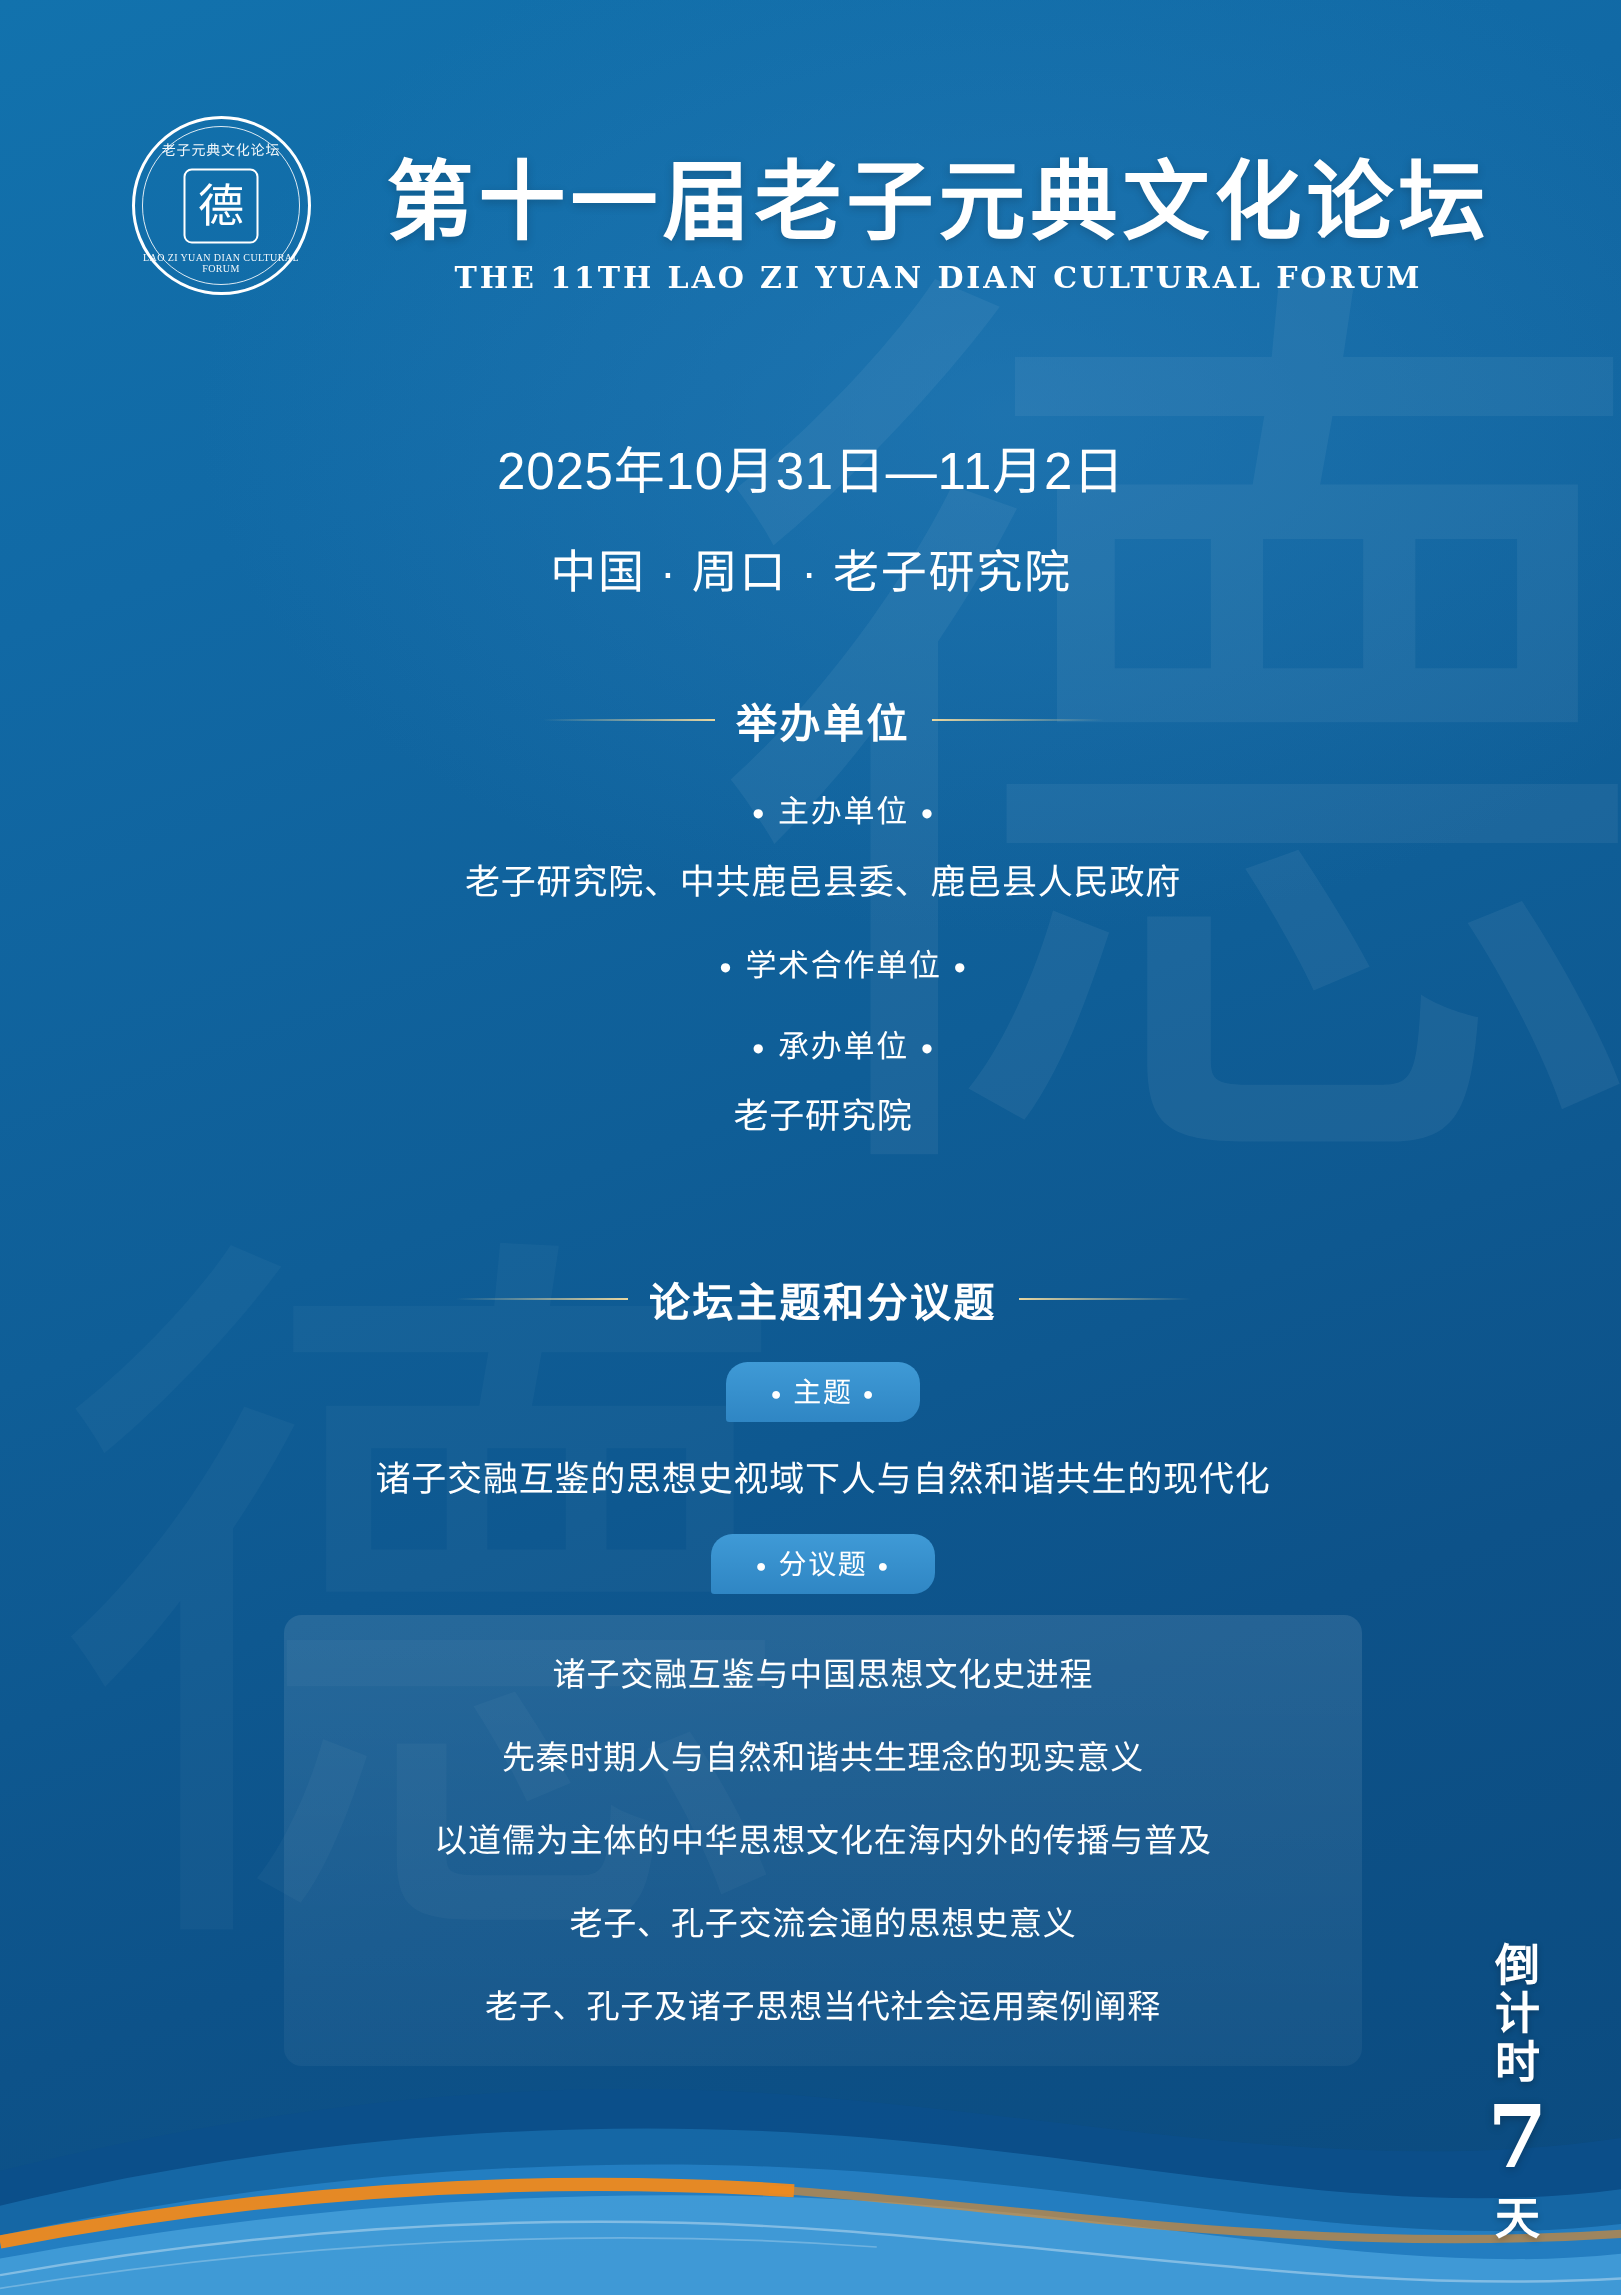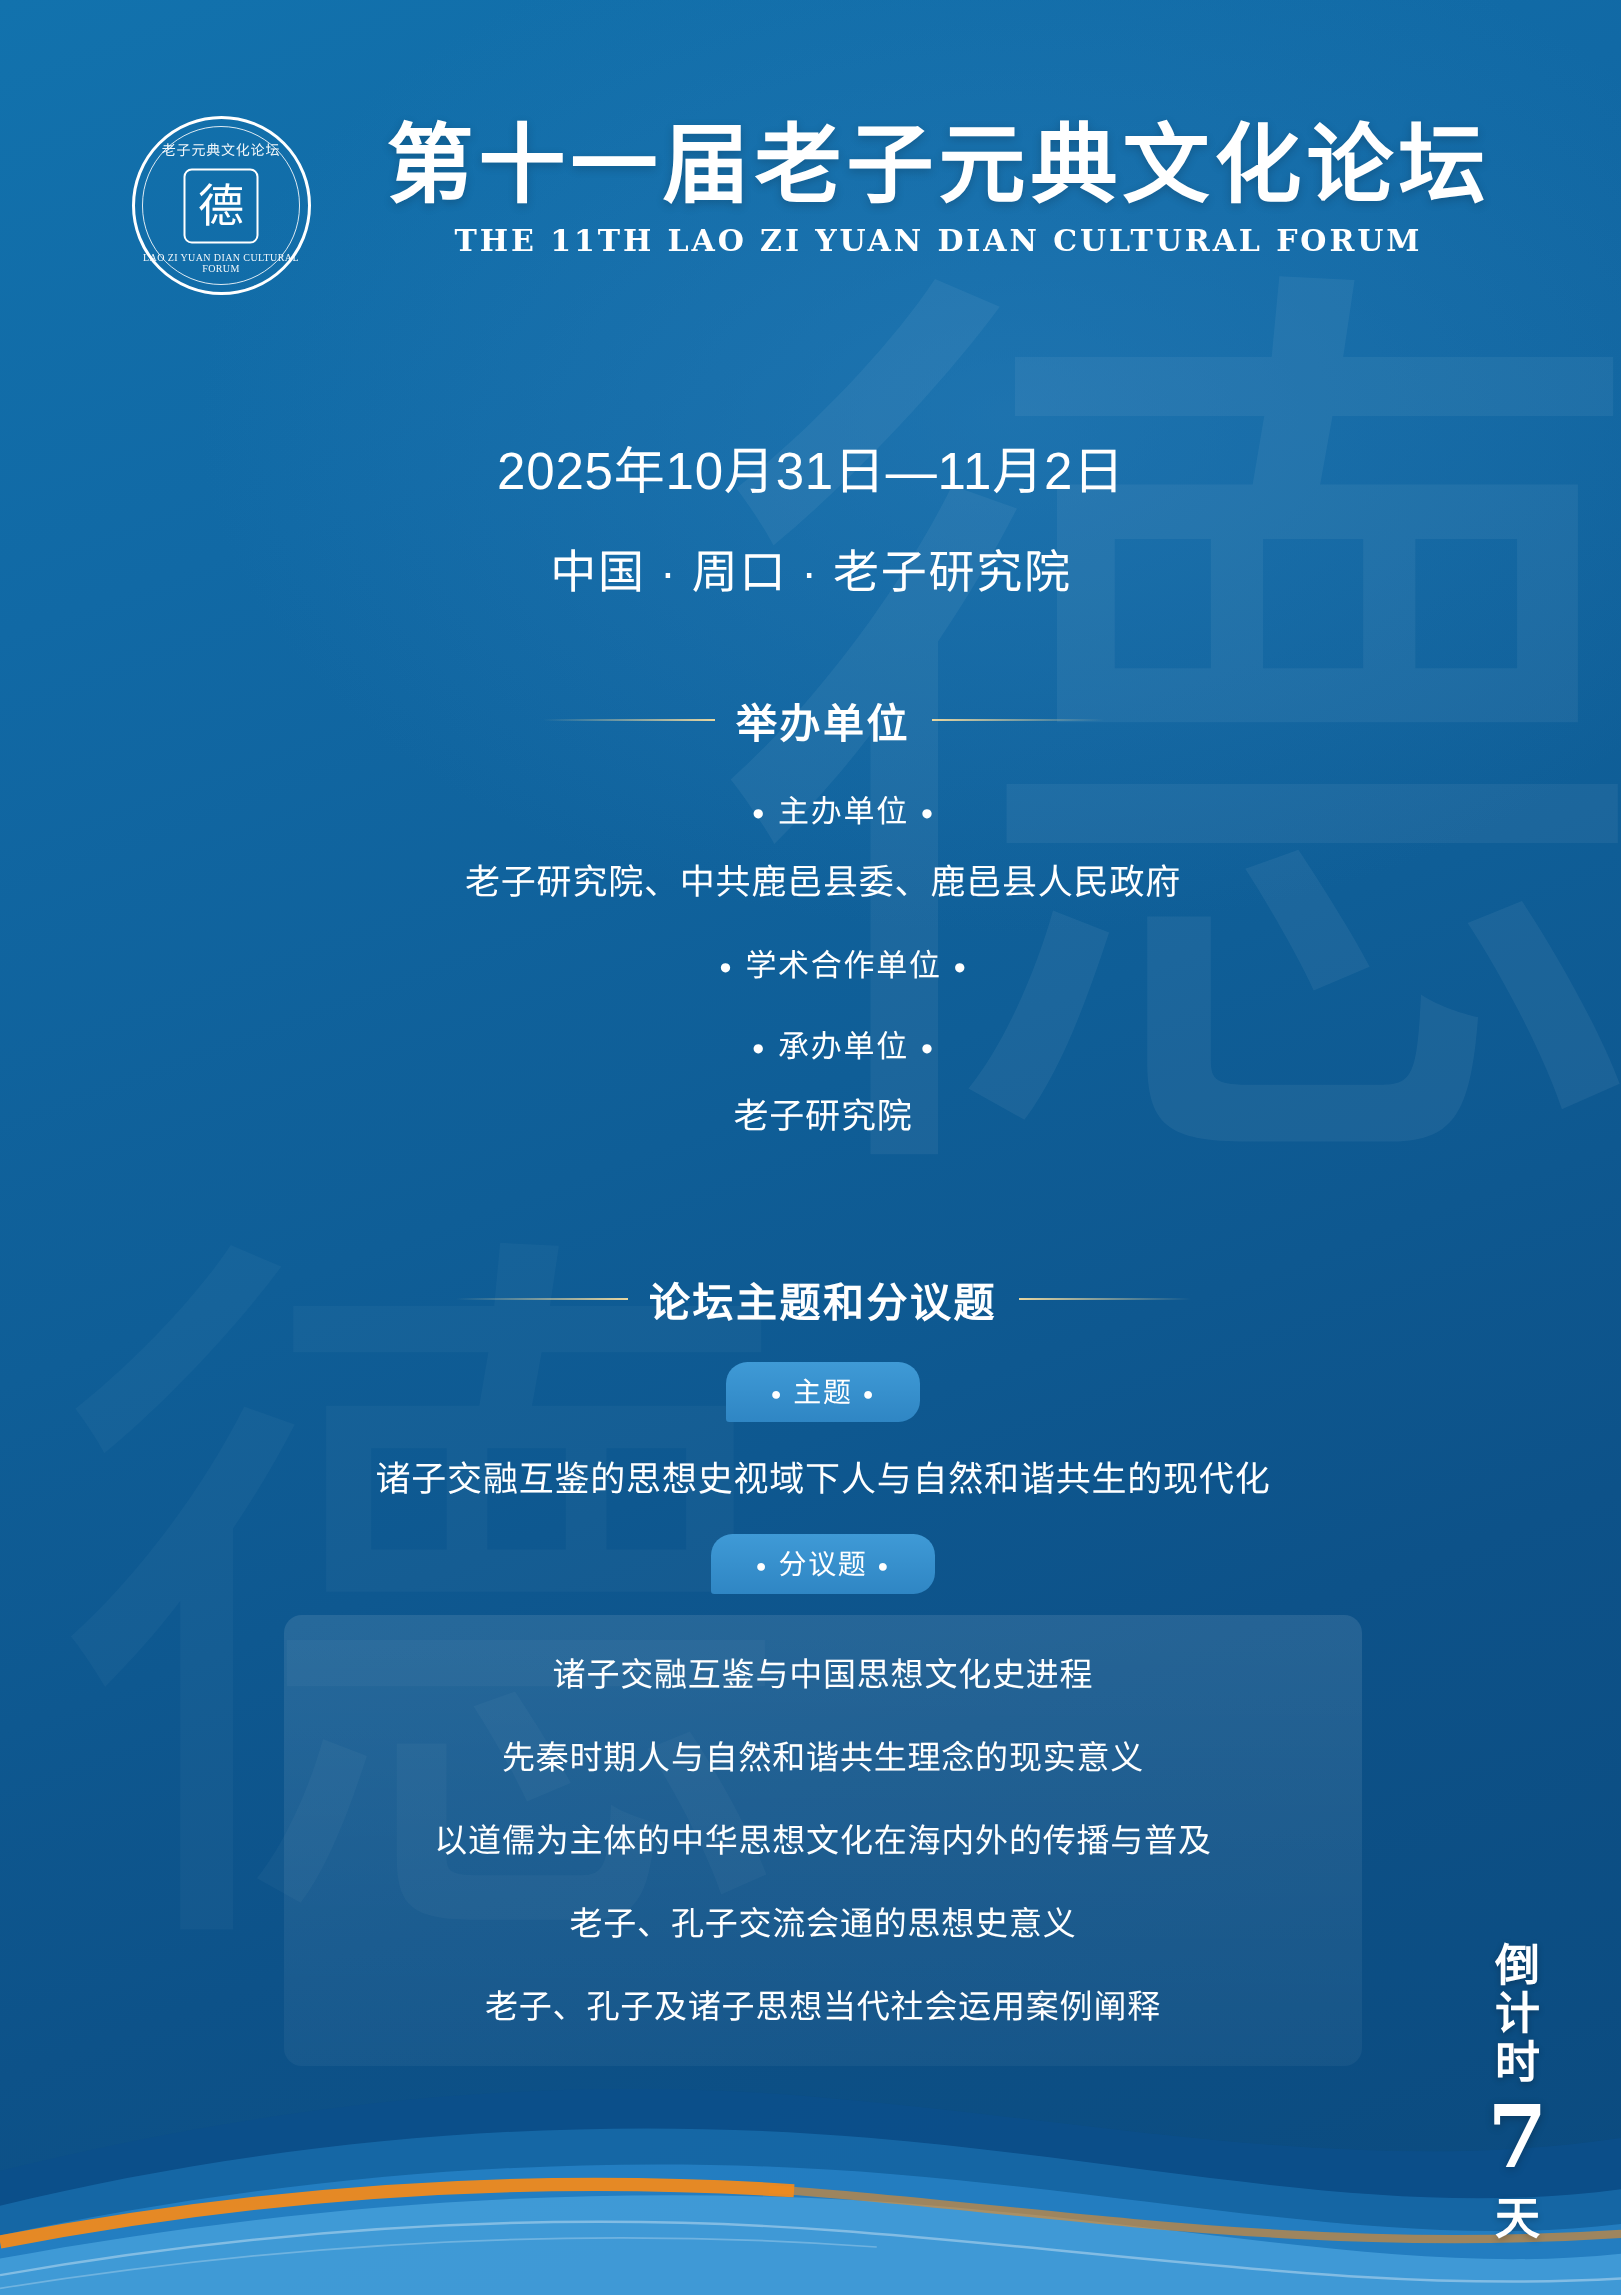--- a/index.html
+++ b/index.html
@@ -48,21 +48,21 @@
   }
 
   
   .header {
     position: absolute;
     top: 116px;
     left: 0;
     width: 100%;
     display: flex;
     justify-content: center;
-    align-items: flex-start;
+    align-items: flex-end;
     gap: 48px;
   }
   .seal {
     position: relative;
     width: 179px;
     height: 179px;
     border-radius: 50%;
     border: 3.3px solid #ffffff;
     box-sizing: border-box;
     margin-right: 28px;

